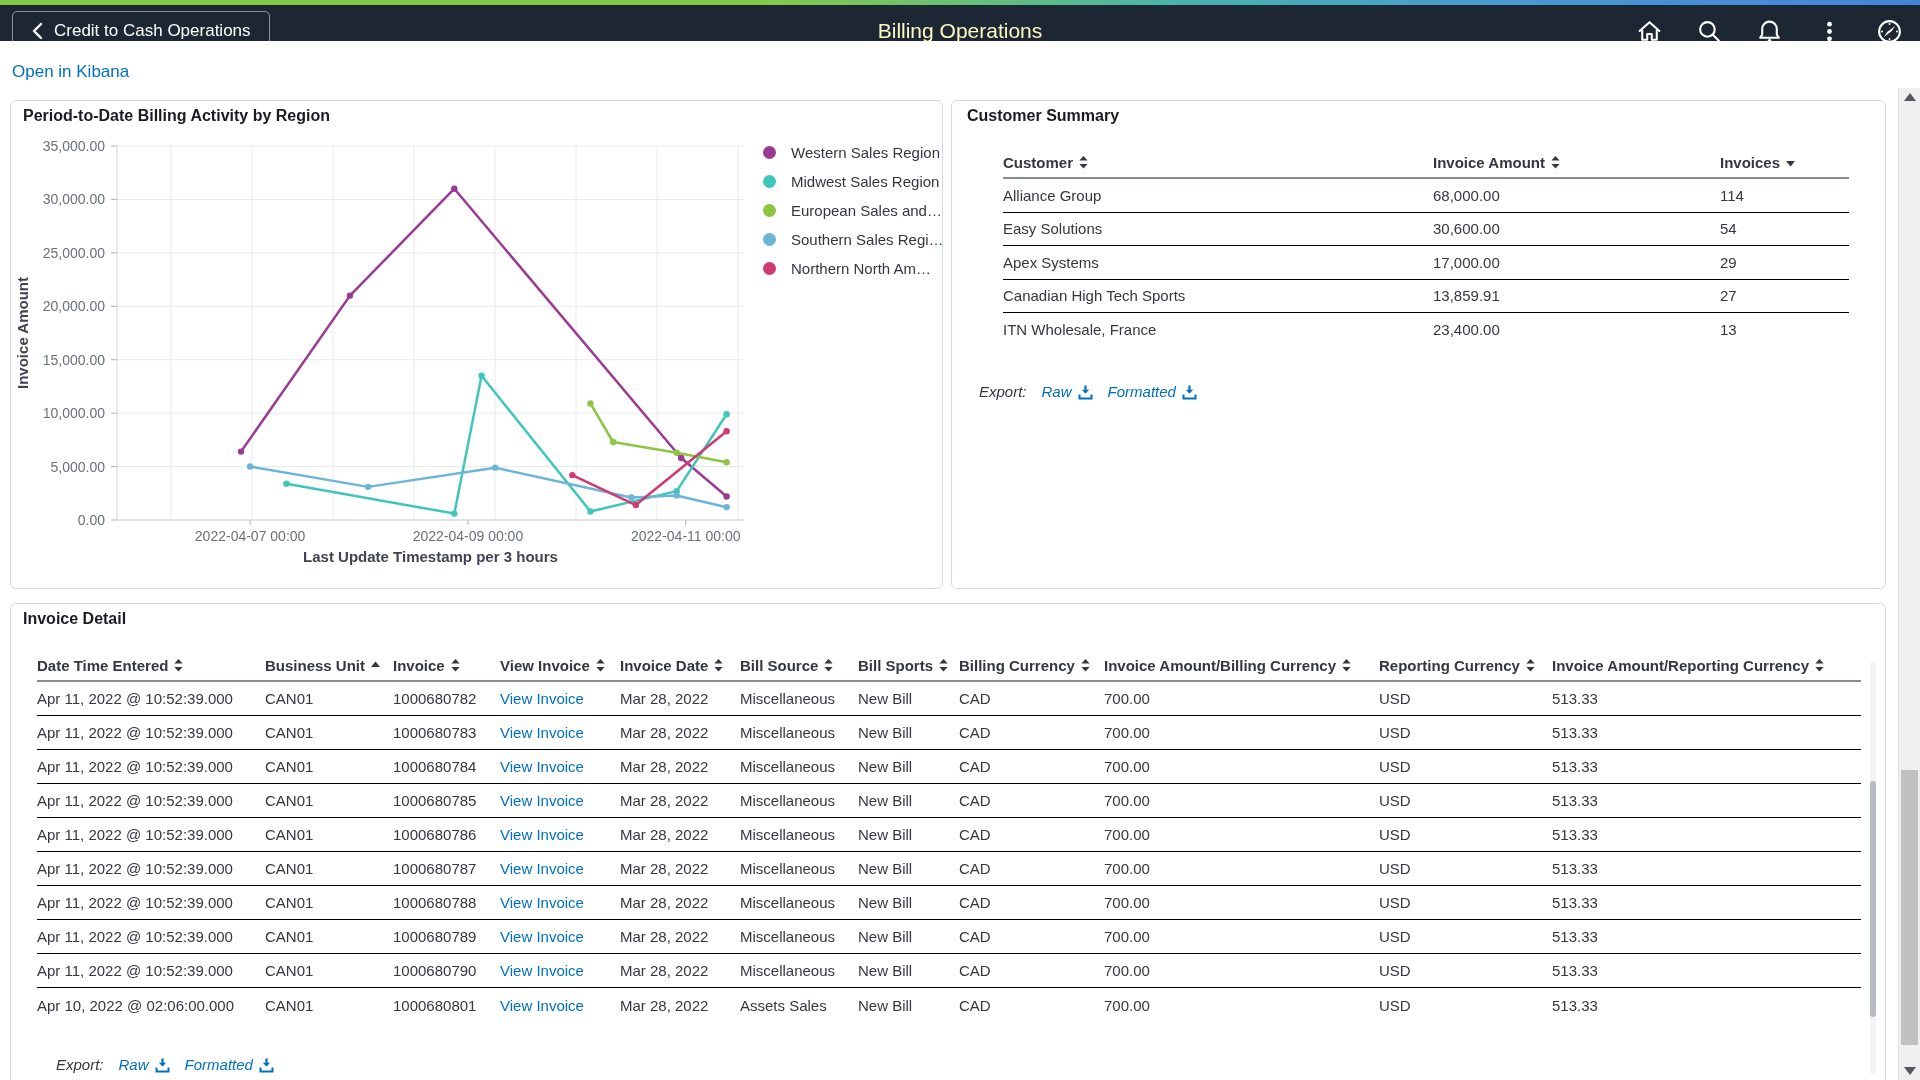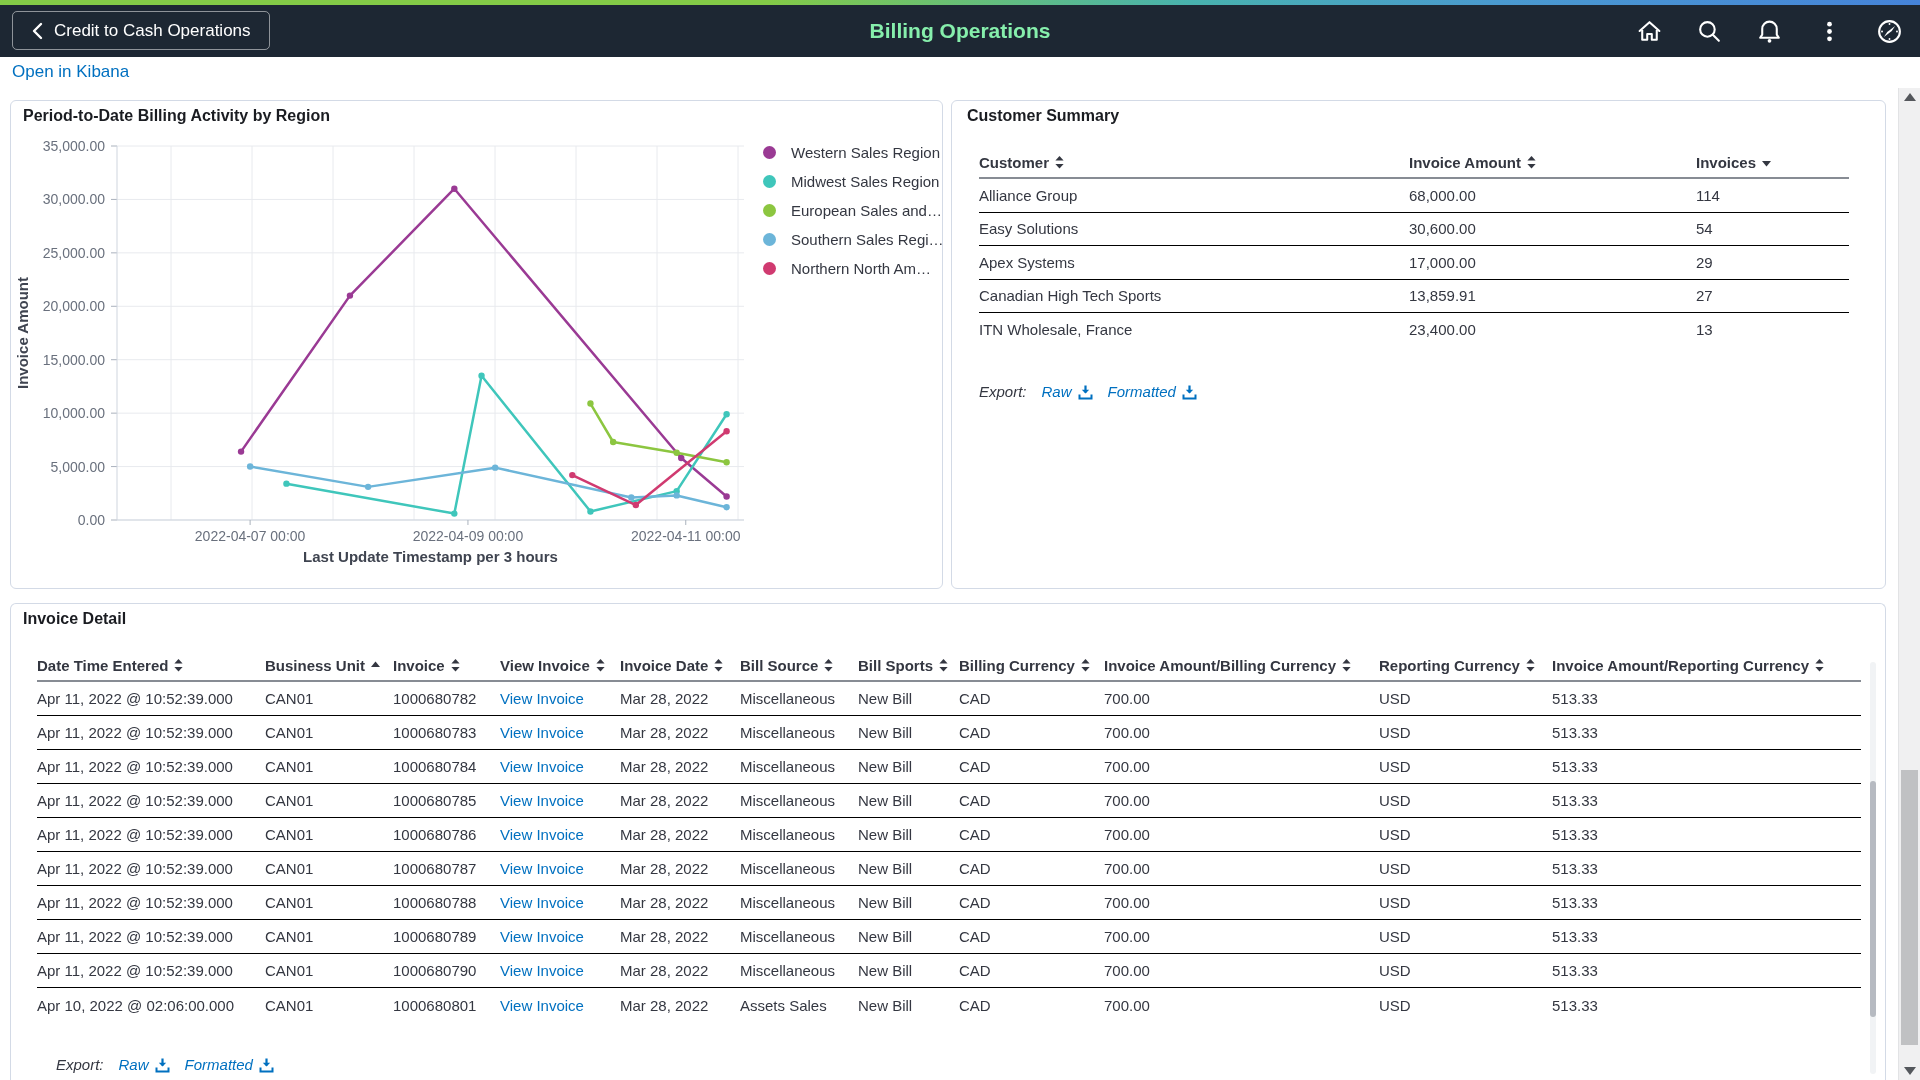--- a/index.html
+++ b/index.html
@@ -1,25 +1,25 @@
 <!DOCTYPE html>
 <html><head>
 <meta charset="utf-8">
 <style>
   *{margin:0;padding:0;box-sizing:border-box}
   html,body{width:1920px;height:1080px;overflow:hidden;background:#fff;
     font-family:"Liberation Sans",sans-serif;color:#343741;}
   .topstrip{position:absolute;top:0;left:0;width:1920px;height:5px;
     background:linear-gradient(90deg,#83ca47 0%,#83ca47 40%,#48b2ae 62%,#4a9ad0 78%,#4583d9 100%);}
-  .topbar{position:absolute;top:5px;left:0;width:1920px;height:52px;background:#1d2733;padding-left:45px;}
+  .topbar{position:absolute;top:5px;left:0;width:1920px;height:36px;background:#1d2733;padding-left:45px;}
   .back-btn{position:absolute;left:12px;top:6px;height:39px;display:flex;align-items:center;gap:11px;
     padding:0 18px;border:1px solid rgba(255,255,255,.5);border-radius:5px;background:transparent;
     color:#fff;font-size:17px;font-family:inherit;cursor:pointer;}
   .topbar-title{position:absolute;left:0;right:0;top:0;height:52px;display:flex;align-items:center;
-    justify-content:center;color:#86efac;font-size:21px;font-weight:700;pointer-events:none;text-align:right;}
+    justify-content:center;color:#fef9c3;font-size:21px;font-weight:400;pointer-events:none;text-align:right;}
   .topbar-icons{position:absolute;right:17px;top:0;height:52px;display:flex;align-items:center;gap:33px;}
   .tb-icon{width:27px;height:27px;display:block;cursor:pointer;}
   .kibana-link{position:absolute;left:12px;top:62px;font-size:17px;color:#0070c0;text-decoration:none;cursor:pointer;}
   .panel{position:absolute;background:#fff;border:1px solid #d3dae6;border-radius:6px;}
   .panel-title{position:absolute;left:12px;top:6px;font-size:16px;font-weight:bold;color:#1a1c21;}
   #chart-panel{left:10px;top:100px;width:933px;height:489px;}
   #chart-svg{position:absolute;left:0;top:0;}
   .tick-label{font-size:14px;fill:#69707d;}
   .axis-title{font-size:15px;font-weight:bold;fill:#3f4450;}
   .legend{position:absolute;left:752px;top:37px;display:flex;flex-direction:column;}
@@ -30,21 +30,21 @@
   #invoice-panel{left:10px;top:603px;width:1876px;height:500px;border-bottom:none;}
   .t-head{display:grid;align-items:center;height:32px;border-bottom:2px solid #878c94;}
   .th{display:flex;align-items:center;gap:6px;font-size:15px;font-weight:bold;color:#343741;cursor:pointer;
     padding-right:8px;white-space:nowrap;overflow:hidden;}
   .sort-icon{flex:0 0 auto;}
   .t-row{display:grid;align-items:center;height:34px;border-bottom:1px solid #000000;}
   .t-row:last-child{border-bottom:none;}
   .t-row>div{font-size:15px;color:#343741;white-space:nowrap;overflow:hidden;padding-right:8px;}
   .cell-link{font-size:15px;color:#0070c0;text-decoration:none;cursor:pointer;}
   #cs-table{position:absolute;left:27px;top:46px;width:870px;}
-  #cs-table .t-head,#cs-table .t-row{grid-template-columns:430px 287px 1fr;}
+  #cs-table .t-head,#cs-table .t-row{grid-template-columns:430px 287px 1fr;margin-left:24px;}
   #cs-table .t-row{height:33.5px;}
   #inv-table{position:absolute;left:26px;top:46px;width:1824px;}
   #inv-table .t-head,#inv-table .t-row{grid-template-columns:228px 128px 107px 120px 120px 118px 101px 145px 275px 173px 1fr;}
   .export-row{position:absolute;display:flex;align-items:center;gap:15px;font-size:15px;color:#343741;font-style:italic;}
   #cs-export{left:27px;top:282px;}
   #inv-export{left:45px;top:452px;}
   .export-link{display:flex;align-items:center;gap:6px;color:#0070c0;text-decoration:none;cursor:pointer;}
   .inv-scroll-track{position:absolute;right:9px;top:58px;width:6px;height:412px;background:#f1f3f5;border-radius:3px;}
   .inv-scroll-thumb{position:absolute;right:9px;top:177px;width:6px;height:236px;background:#b6bac1;border-radius:3px;cursor:pointer;}
   .page-scrollbar{position:absolute;right:0;top:88px;bottom:0;width:22px;background:#f0f0f1;border-left:1px solid #e2e3e5;}

